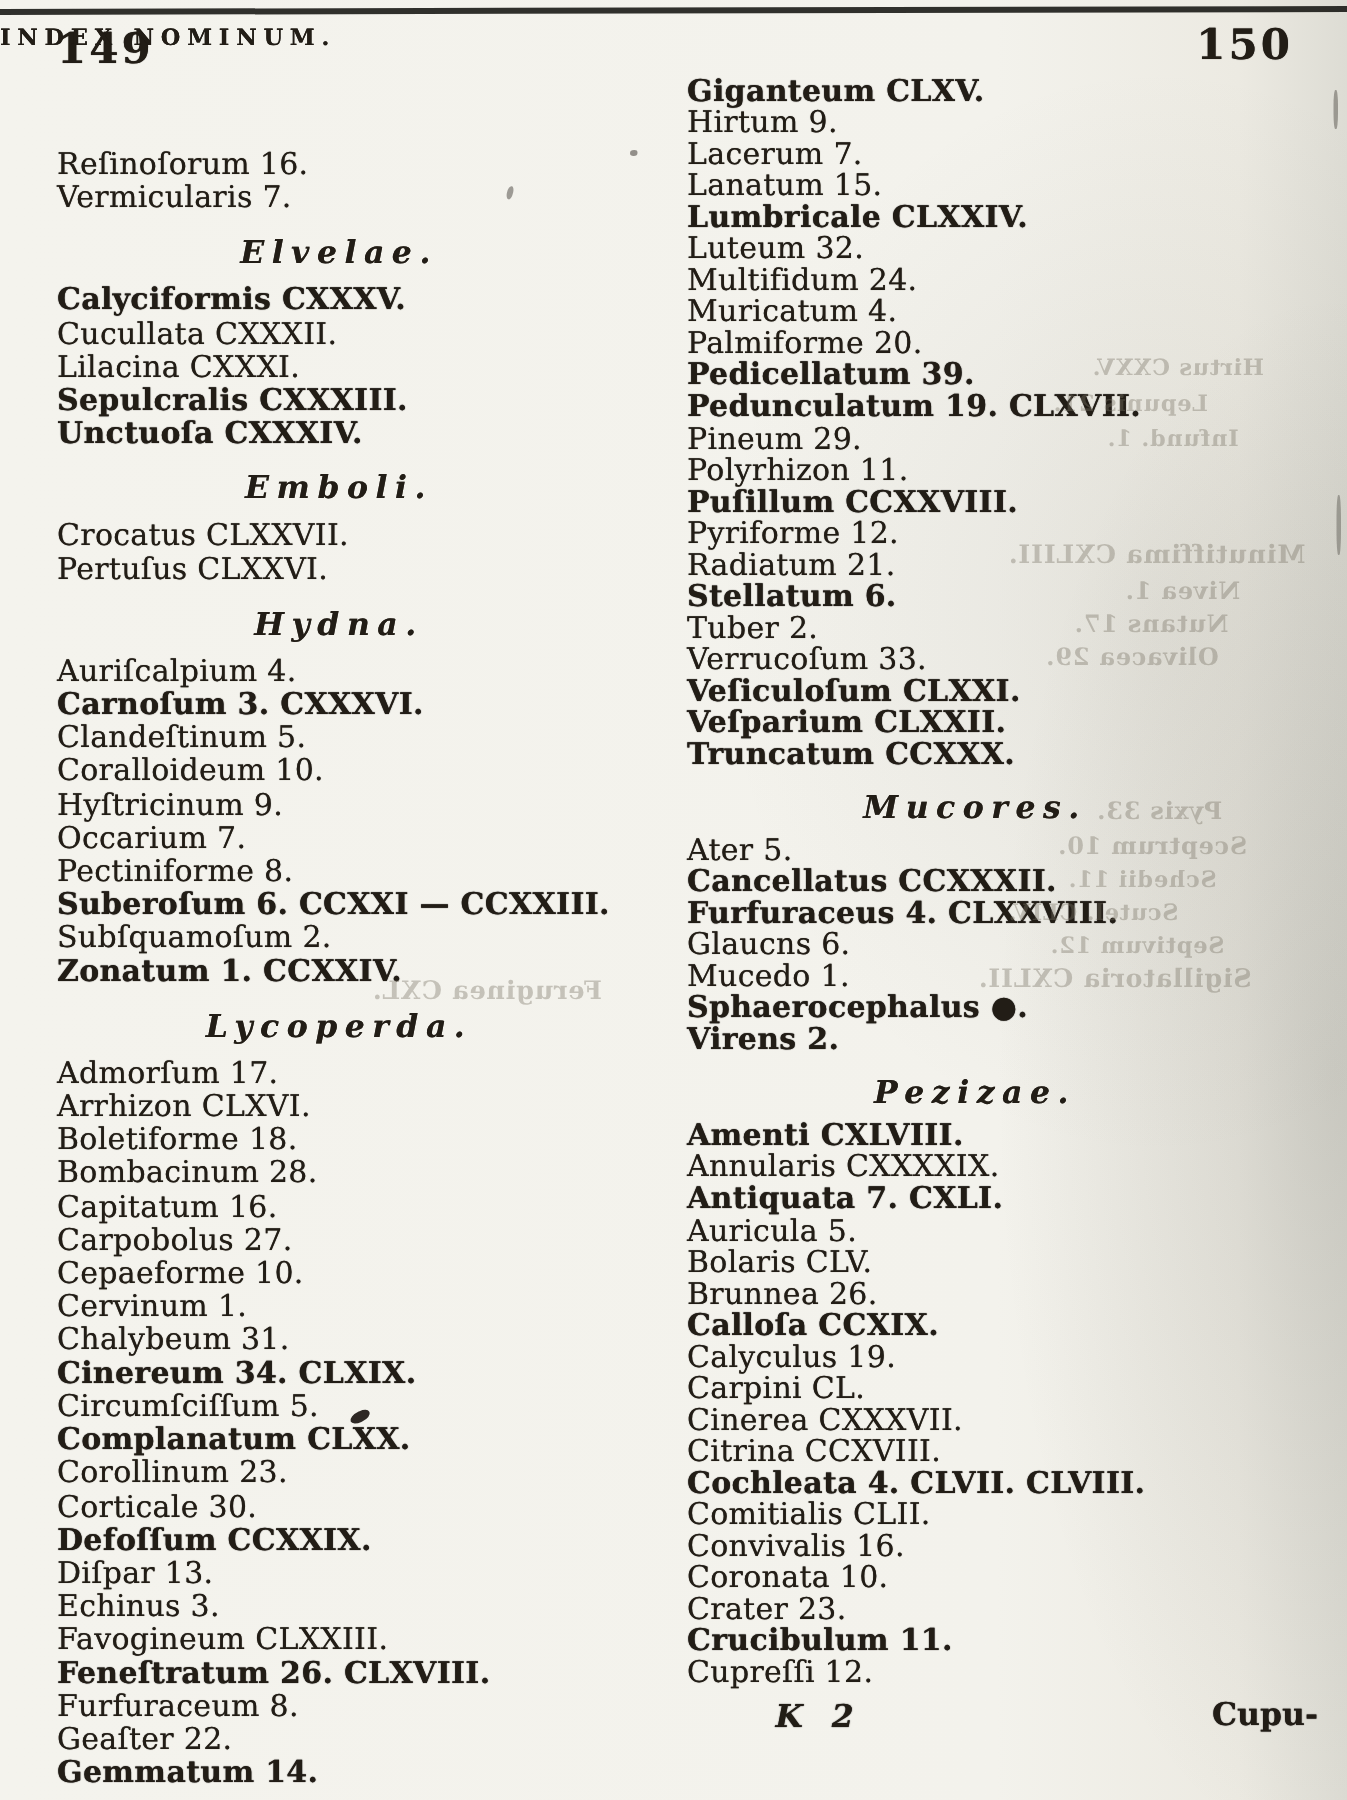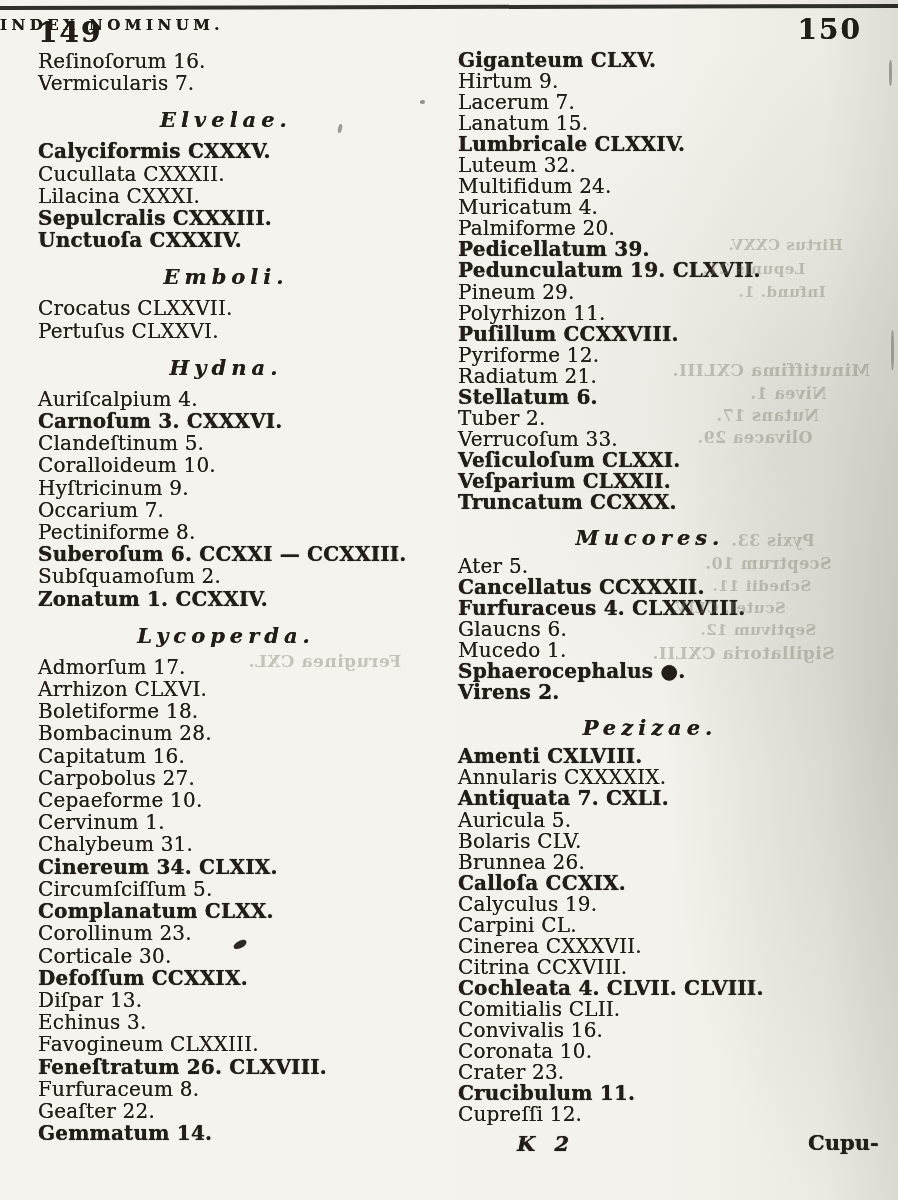--- a/index.html
+++ b/index.html
@@ -13,21 +13,21 @@
       #f3f2ec;
   }
   .edge-top{position:absolute;top:5px;left:0;width:898px;height:3.5px;background:#151511;opacity:.88;transform:rotate(-.12deg);}
 
   .pagenum{position:absolute;font-size:28px;font-weight:bold;letter-spacing:2px;text-shadow:0 0 .5px #1a1510;}
   .pagenum.left{left:38px;top:16px;}
   .pagenum.right{right:36px;top:13px;}
   .runtitle{position:absolute;left:0;right:0;top:16px;text-align:left;font-size:15px;font-weight:bold;letter-spacing:4.5px;text-shadow:0 0 .4px #1a1510;}
 
   .col{position:absolute;top:50px;}
-  .col-left{left:38px;width:402px;}
+  .col-left{left:38px;width:402px;margin-top:48px;}
   .col-right{left:458px;width:424px;}
   .entry{font-size:20px;letter-spacing:.2px;white-space:nowrap;text-shadow:0 0 .45px rgba(34,28,20,.85);}
   .col-left .entry{line-height:22.2px;}
   .col-right .entry{line-height:21.05px;}
   .entry.heavy{font-weight:bold;text-shadow:0 0 .7px #151110;}
   .heading{font-style:italic;font-size:21px;font-weight:bold;text-align:center;letter-spacing:5px;text-shadow:0 0 .4px rgba(34,28,20,.8);}
   .col-left .heading{margin:15px 26px 9px 0;line-height:22px;}
   .col-right .heading{margin:14px 40px 8px 0;line-height:21px;}
 
   .ghost{position:absolute;transform:scaleX(-1);color:#7a7466;opacity:.38;filter:blur(.5px);white-space:nowrap;font-weight:bold;letter-spacing:.5px;}

